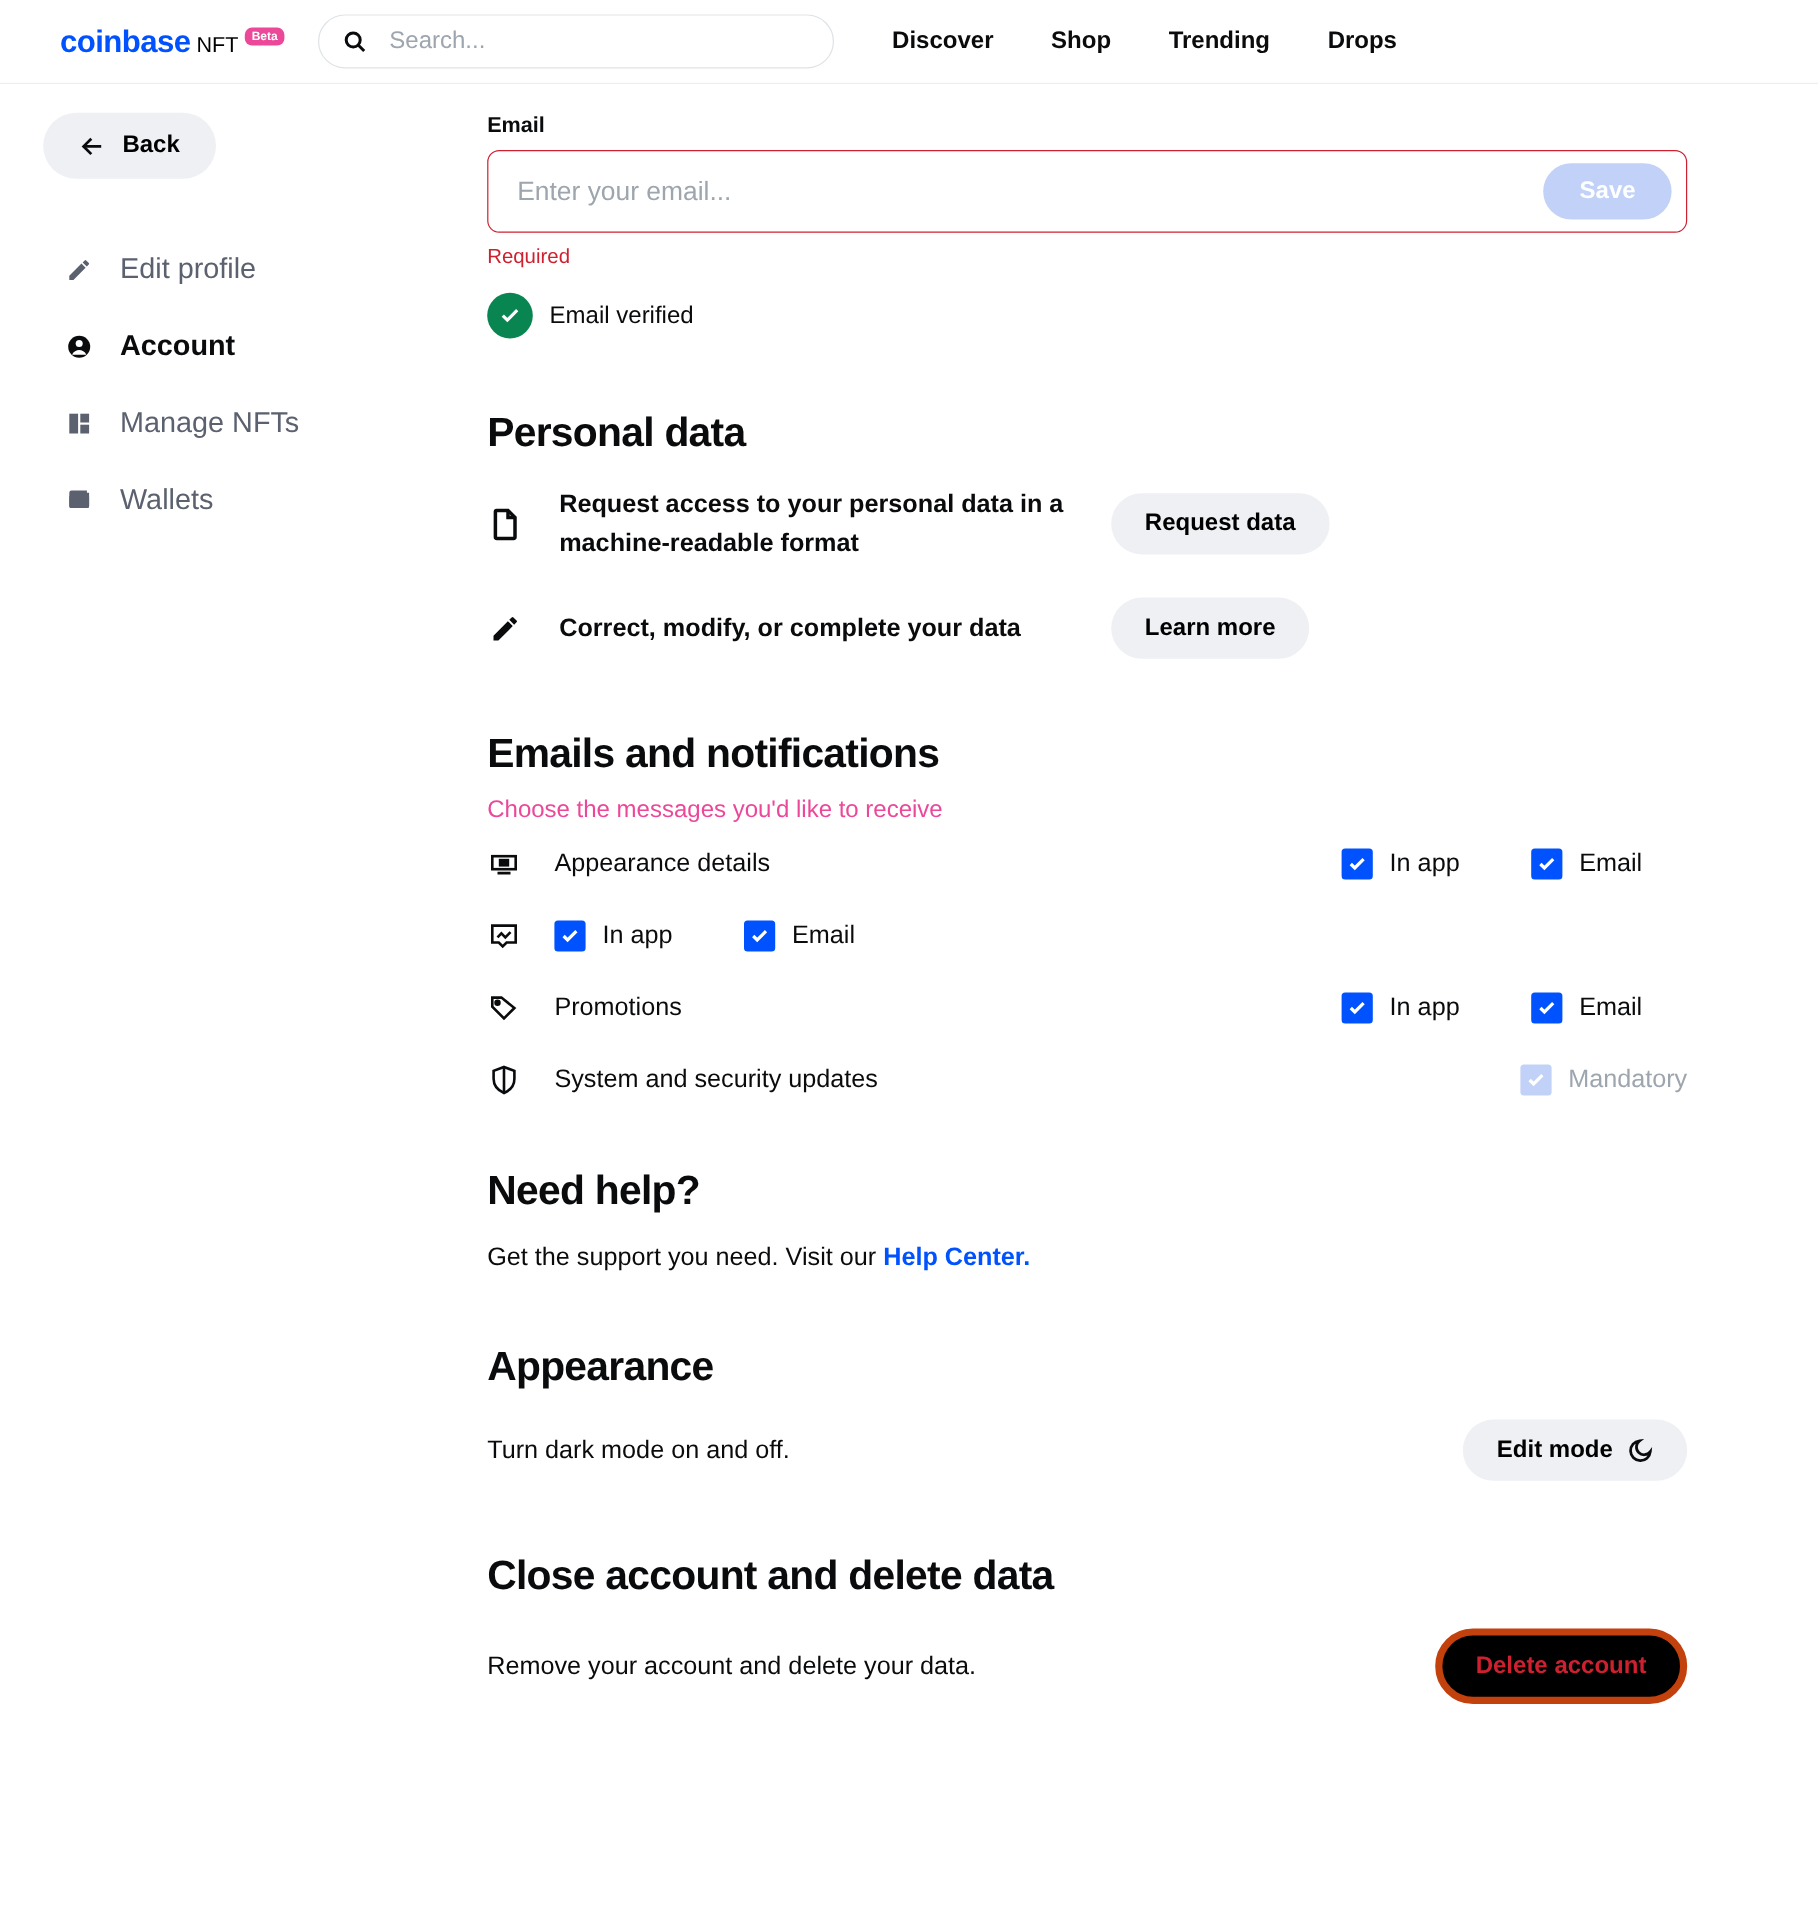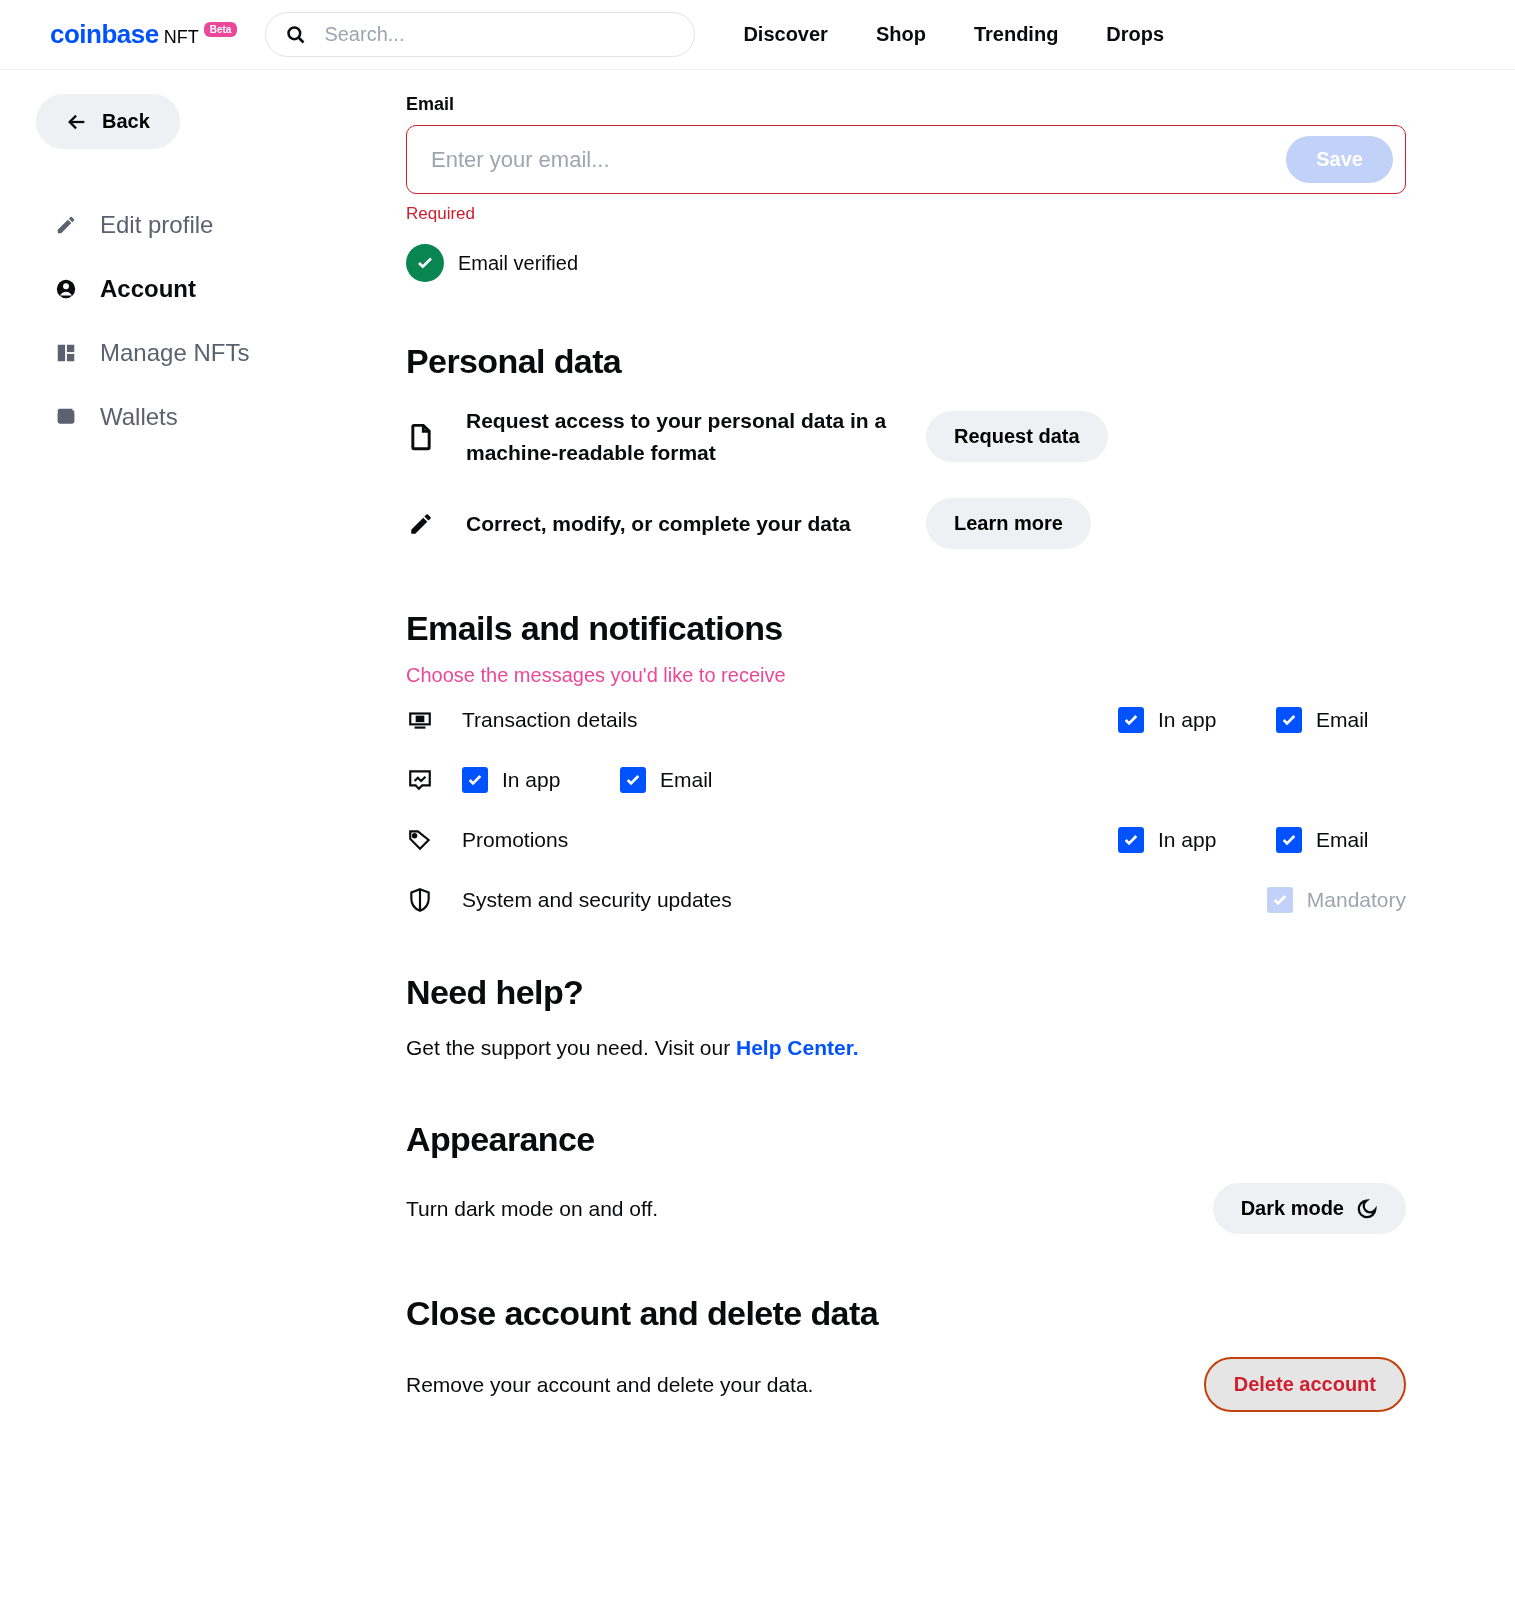--- a/index.html
+++ b/index.html
@@ -39,21 +39,21 @@
 .verified-text { font-size:20px; font-weight:500; }
 
 .section-h { font-size:34px; font-weight:600; letter-spacing:-0.6px; margin-top:60px; margin-bottom:24px; }
 .section-sub { color:#ec4899; font-size:20px; margin-bottom:20px; margin-top:-8px; }
 
 .data-row { display:flex; align-items:center; gap:30px; margin-bottom:30px; }
 .data-icon { width:30px; display:flex; justify-content:center; }
 .data-text { font-size:21px; font-weight:600; max-width:430px; line-height:1.5; flex:1; }
 .pill-btn { background:#eef0f3; border:none; border-radius:999px; padding:14px 28px; font-size:20px; font-weight:600; cursor:pointer; }
 .pill-btn.moon { display:flex; align-items:center; gap:12px; }
-.pill-btn.outline { background:#e5e5e5; border:2px solid #c2410c; color:#cf202f; }
+.pill-btn.outline { background:#000000; border:6px solid #c2410c; color:#cf202f; }
 
 
 .notif-row { display:flex; align-items:center; gap:28px; margin-bottom:34px; }
 .notif-icon { width:28px; display:flex; justify-content:center; }
 .notif-label { font-size:21px; flex:1; }
 .check-group { display:flex; align-items:center; gap:14px; width:130px; }
 .chk { width:26px; height:26px; background:#0052ff; border-radius:3px; display:flex; align-items:center; justify-content:center; cursor:pointer; }
 .chk.disabled { background:#c1d1f7; cursor:default; }
 .chk-label { font-size:21px; }
 .chk-label.muted { color:#9da5ae; }
@@ -186,21 +186,21 @@
     <div class="section-sub">Choose the messages you'd like to receive</div>
 
     <div class="notif-row">
       <span class="notif-icon">
         <svg width="26" height="26" viewBox="0 0 24 24" fill="none" stroke="#0a0b0d" stroke-width="2">
             <rect x="3" y="6" width="18" height="10"></rect>
             <rect x="9" y="9" width="6" height="4" fill="#0a0b0d"></rect>
             <line x1="7" y1="19" x2="17" y2="19"></line>
           </svg>
       </span>
-      <span class="notif-label">Transaction details</span>
+      <span class="notif-label">Appearance details</span>
       <div class="check-group">
         <span class="chk">
             <svg width="16" height="16" viewBox="0 0 24 24" fill="none" stroke="#fff" stroke-width="4">
               <polyline points="4 12 9 17 20 6"></polyline>
             </svg>
           </span>
         <span class="chk-label">In app</span>
       </div>
       <div class="check-group">
         <span class="chk">
@@ -283,21 +283,21 @@
 
     <h2 class="section-h">Need help?</h2>
     <p class="help-text">
       <span>Get the support you need. Visit our </span><a href="#" class="help-link">Help Center.</a>
     </p>
 
     <h2 class="section-h">Appearance</h2>
     <div class="inline-row">
       <span class="inline-text">Turn dark mode on and off.</span>
       <button class="pill-btn moon">
-        <span>Dark mode</span>
+        <span>Edit mode</span>
         <span>
           <svg width="22" height="22" viewBox="0 0 24 24" fill="none" stroke="#0a0b0d" stroke-width="2.5">
               <path d="M21 12.8A9 9 0 1111.2 3a7 7 0 109.8 9.8z"></path>
             </svg>
         </span>
       </button>
     </div>
 
     <h2 class="section-h">Close account and delete data</h2>
     <div class="inline-row">

